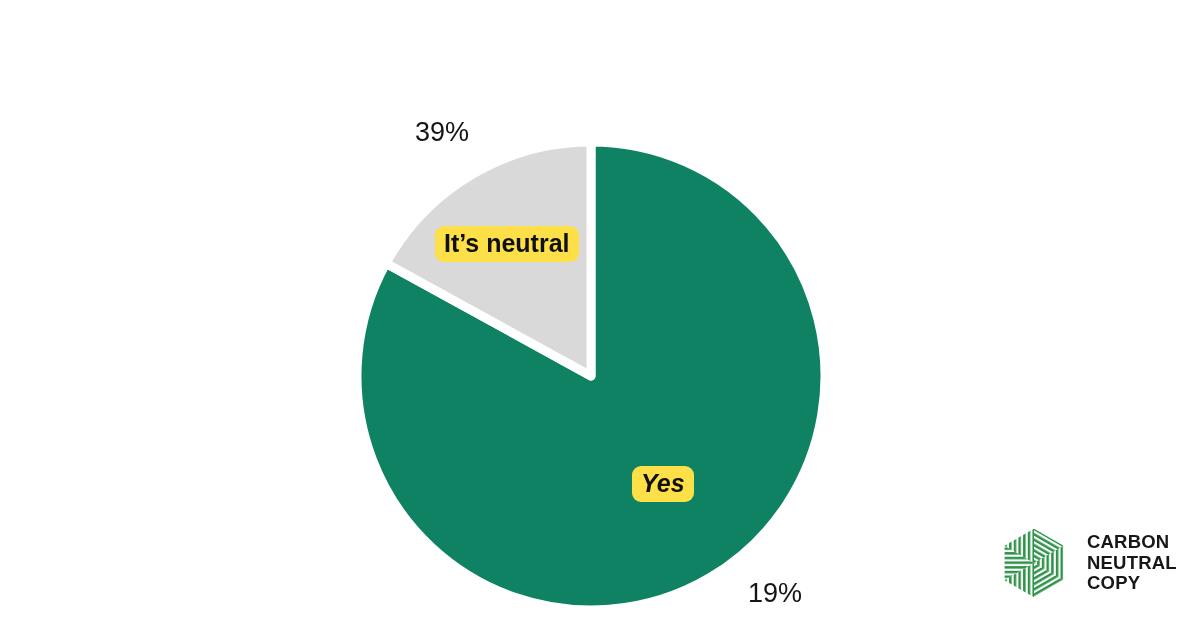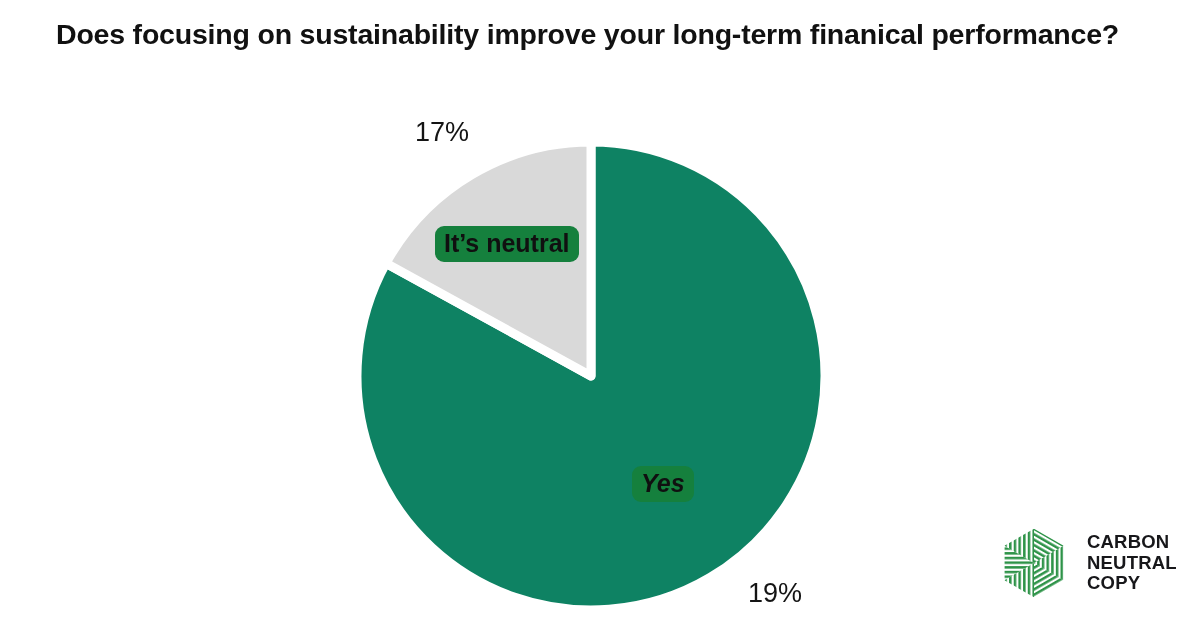--- a/index.html
+++ b/index.html
@@ -51,21 +51,21 @@
     font-weight: normal;
     color: #141414;
     white-space: nowrap;
   }
   #label-neutral-pct { left: 415px; top: 117px; }
   #label-yes-pct     { left: 748px; top: 578px; }
 
   
   .slice-pill {
     position: absolute;
-    background: #15803d;
+    background: #fde047;
     border-radius: 9px;
     font-size: 25px;
     font-weight: bold;
     color: #101010;
     padding: 2px 9px 4px 9px;
     white-space: nowrap;
     line-height: 1.2;
   }
   #pill-neutral { left: 435px; top: 226px; }
   #pill-yes     { left: 632px; top: 466px; font-style: italic; }
@@ -87,32 +87,31 @@
     line-height: 1.12;
     letter-spacing: 0.2px;
   }
   #logo-text div { display: block; }
 </style>
 </head>
 <body>
 
 <div id="canvas">
 
-  <div id="chart-title">Does focusing on sustainability improve your long-term finanical performance?</div>
 
   <div id="pie-wrap">
     <svg id="pie-svg" viewBox="0 0 472 472" xmlns="http://www.w3.org/2000/svg">
 
       <path id="slice-yes" d="M 236 236 L 236.00 2.00 A 234 234 0 1 1 30.94 123.27 Z" fill="#0E8263" stroke="#ffffff" stroke-width="9" stroke-linejoin="round"></path>
 
       <path id="slice-neutral" d="M 236 236 L 30.94 123.27 A 234 234 0 0 1 236.00 2.00 Z" fill="#D9D9D9" stroke="#ffffff" stroke-width="9" stroke-linejoin="round"></path>
     </svg>
   </div>
 
-  <div class="value-label" id="label-neutral-pct">17%</div>
+  <div class="value-label" id="label-neutral-pct">39%</div>
 
   <div class="value-label" id="label-yes-pct">19%</div>
 
   <div class="slice-pill" id="pill-neutral">It’s neutral</div>
 
   <div class="slice-pill" id="pill-yes">Yes</div>
 
   <div id="logo">
     <svg id="logo-mark" viewBox="0 0 100 100" xmlns="http://www.w3.org/2000/svg">
       <defs>

